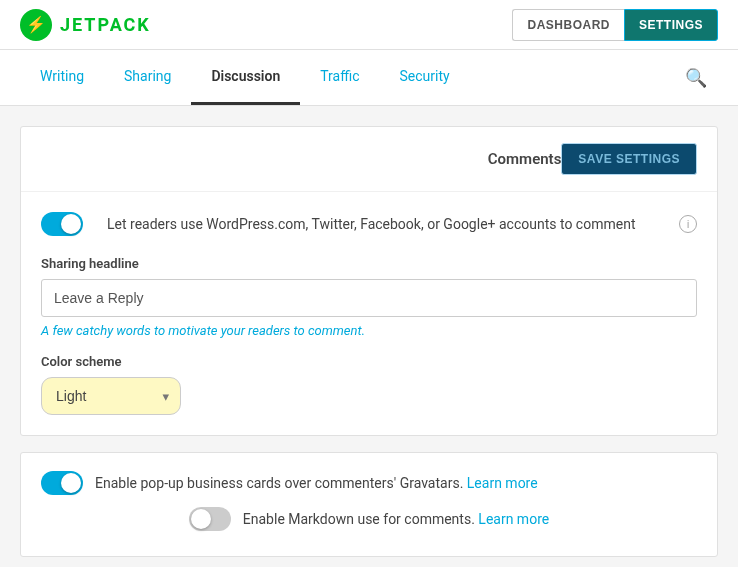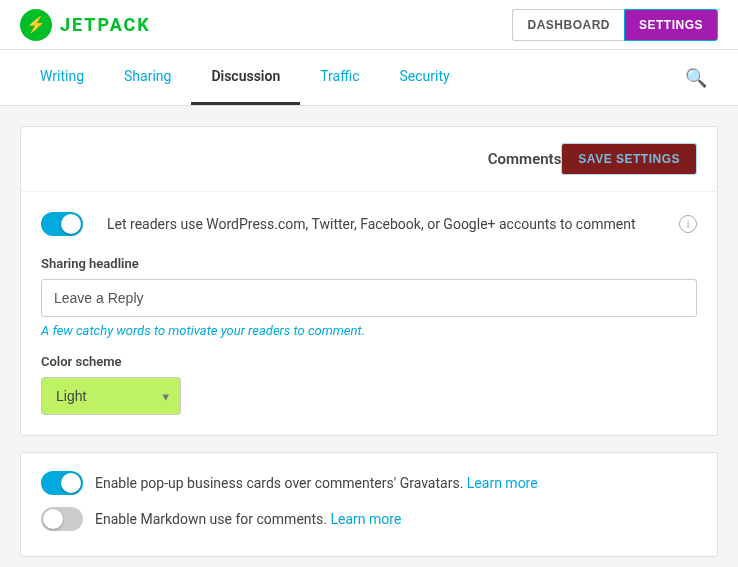--- a/index.html
+++ b/index.html
@@ -57,21 +57,21 @@
       font-weight: 600;
       letter-spacing: 0.5px;
       text-transform: uppercase;
       cursor: pointer;
       border-right: none;
       border-radius: 3px 0 0 3px;
     }
     .btn-settings {
       padding: 8px 14px;
       border: 1px solid #00aadc;
-      background: #a21caf;
+      background: #0f766e;
       color: #fff;
       font-size: 12px;
       font-weight: 600;
       letter-spacing: 0.5px;
       text-transform: uppercase;
       cursor: pointer;
       border-radius: 0 3px 3px 0;
     }
 
     
@@ -130,21 +130,21 @@
       padding: 16px 20px;
       border-bottom: 1px solid #f0f0f0;
     }
     .card-title {
       font-size: 15px;
       font-weight: 600;
       color: #444;
     }
     .btn-save {
       padding: 8px 16px;
-      background: #7f1d1d;
+      background: #0c4a6e;
       border: 1px solid #b0d8f0;
       color: #7abadb;
       font-size: 12px;
       font-weight: 600;
       letter-spacing: 0.5px;
       text-transform: uppercase;
       cursor: pointer;
       border-radius: 3px;
     }
     .card-body {
@@ -236,24 +236,24 @@
     }
 
     
     .field-select-wrap {
       position: relative;
       display: inline-block;
     }
     .field-select {
       padding: 10px 36px 10px 14px;
       border: 1px solid #ccc;
-      border-radius: 3px;
-      font-size: 14px;
-      color: #444;
-      background: #bef264;
+      border-radius: 11px;
+      font-size: 14px;
+      color: #444;
+      background: #fef9c3;
       appearance: none;
       cursor: pointer;
       min-width: 140px;
       outline: none;
     }
     .select-arrow {
       position: absolute;
       right: 12px;
       top: 50%;
       transform: translateY(-50%);
@@ -265,21 +265,21 @@
     
     .card2-body {
       padding: 18px 20px;
     }
     .option-row {
       display: flex;
       align-items: center;
       gap: 12px;
       margin-bottom: 12px;
     }
-    .option-row:last-child { margin-bottom: 7px; }
+    .option-row:last-child { margin-bottom: 7px; justify-content: center; }
     .option-text {
       font-size: 14px;
       color: #444;
     }
     .link {
       color: #00aadc;
       text-decoration: none;
       cursor: pointer;
     }
   </style>

